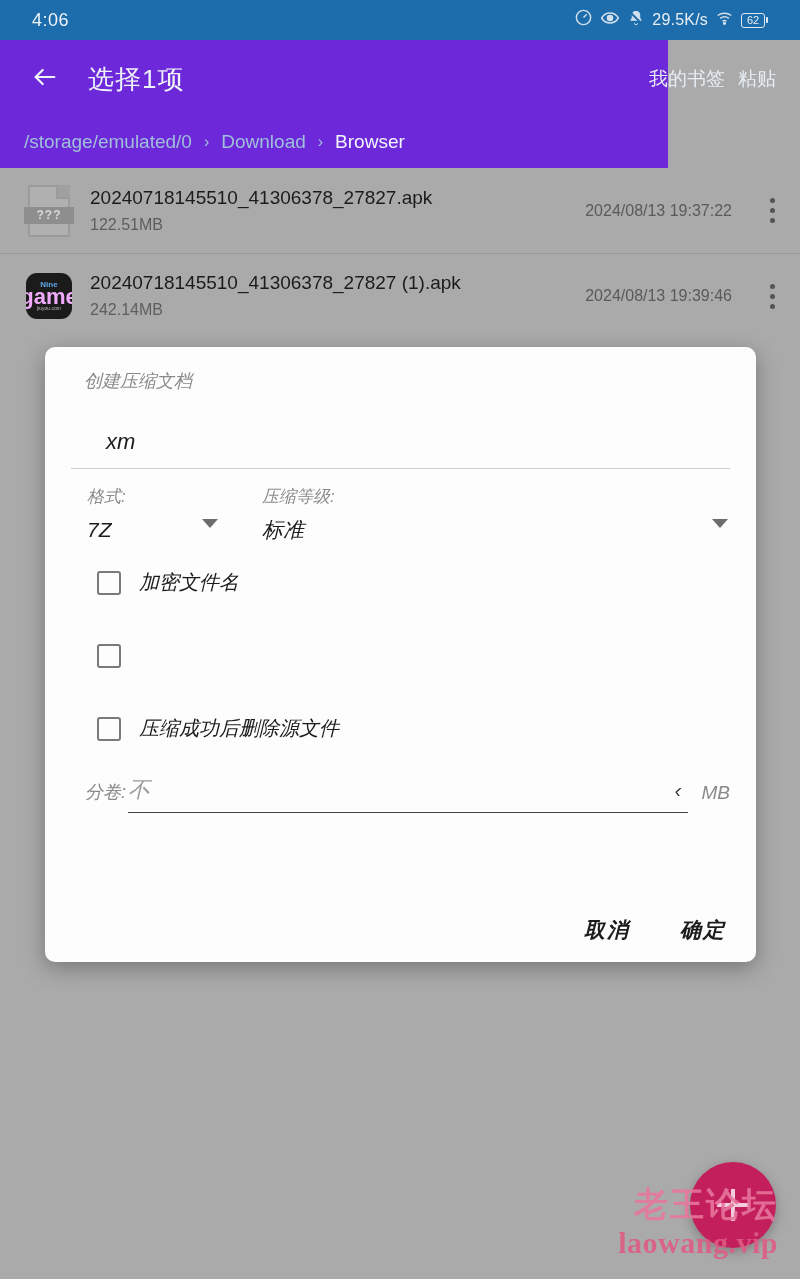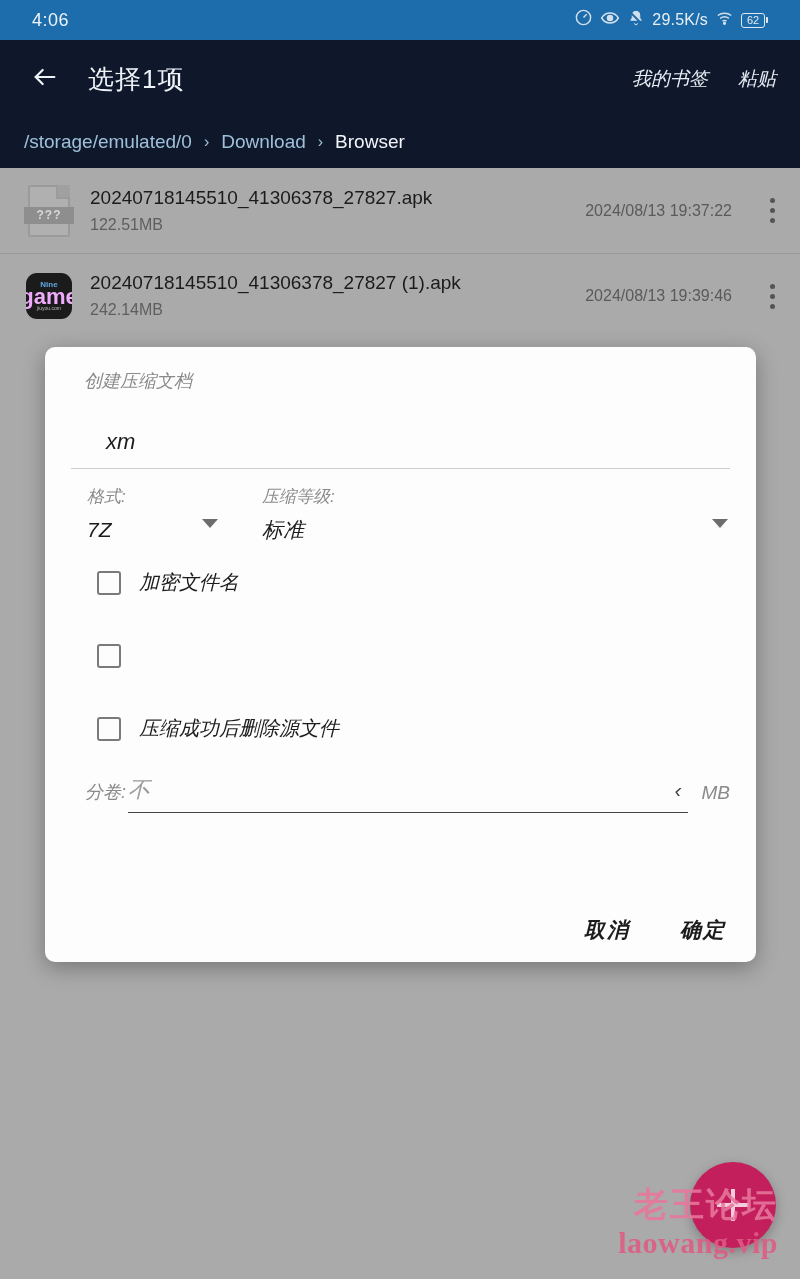--- a/index.html
+++ b/index.html
@@ -25,35 +25,35 @@
     border: 1.6px solid #dfe8f0; border-radius: 3px;
     padding: 0px 3px; font-size: 11px; line-height: 13px;
     display: inline-flex; align-items: center; justify-content: center;
     min-width: 24px;
   }
   .batt-wrap { display: inline-flex; align-items: center; }
   .batt-tip { width: 2px; height: 6px; background: #dfe8f0; margin-left: 1px; border-radius: 0 1px 1px 0; }
 
   
   .appbar {
-    position: absolute; top: 40px; left: 0; width: 800px; height: 128px;
-    background: #0f172a;
+    position: absolute; top: 40px; left: 0; width: 668px; height: 128px;
+    background: #6d28d9;
   }
   .appbar-row {
     position: absolute; top: 8px; left: 0; width: 800px; height: 62px;
     display: flex; align-items: center; padding: 0 24px;
   }
   .back-btn {
     width: 42px; height: 42px; display: flex; align-items: center; justify-content: center;
     color: #eef3f8; cursor: pointer;
   }
   .appbar-title {
     margin-left: 22px; color: #eef3f8; font-size: 26px; letter-spacing: 1px;
   }
-  .appbar-actions { margin-left: auto; display: flex; align-items: flex-end; gap: 30px; font-style: italic; }
+  .appbar-actions { margin-left: auto; display: flex; align-items: flex-end; gap: 13px; }
   .appbar-action { color: #e6edf4; font-size: 19px; cursor: pointer; }
 
   .breadcrumb {
     position: absolute; top: 82px; left: 24px; height: 40px;
     display: flex; align-items: center; gap: 12px;
     font-size: 19px;
   }
   .crumb { color: #9fc0da; cursor: pointer; }
   .crumb.active { color: #f2f6fa; }
   .crumb-sep { color: #9fc0da; font-size: 16px; }

